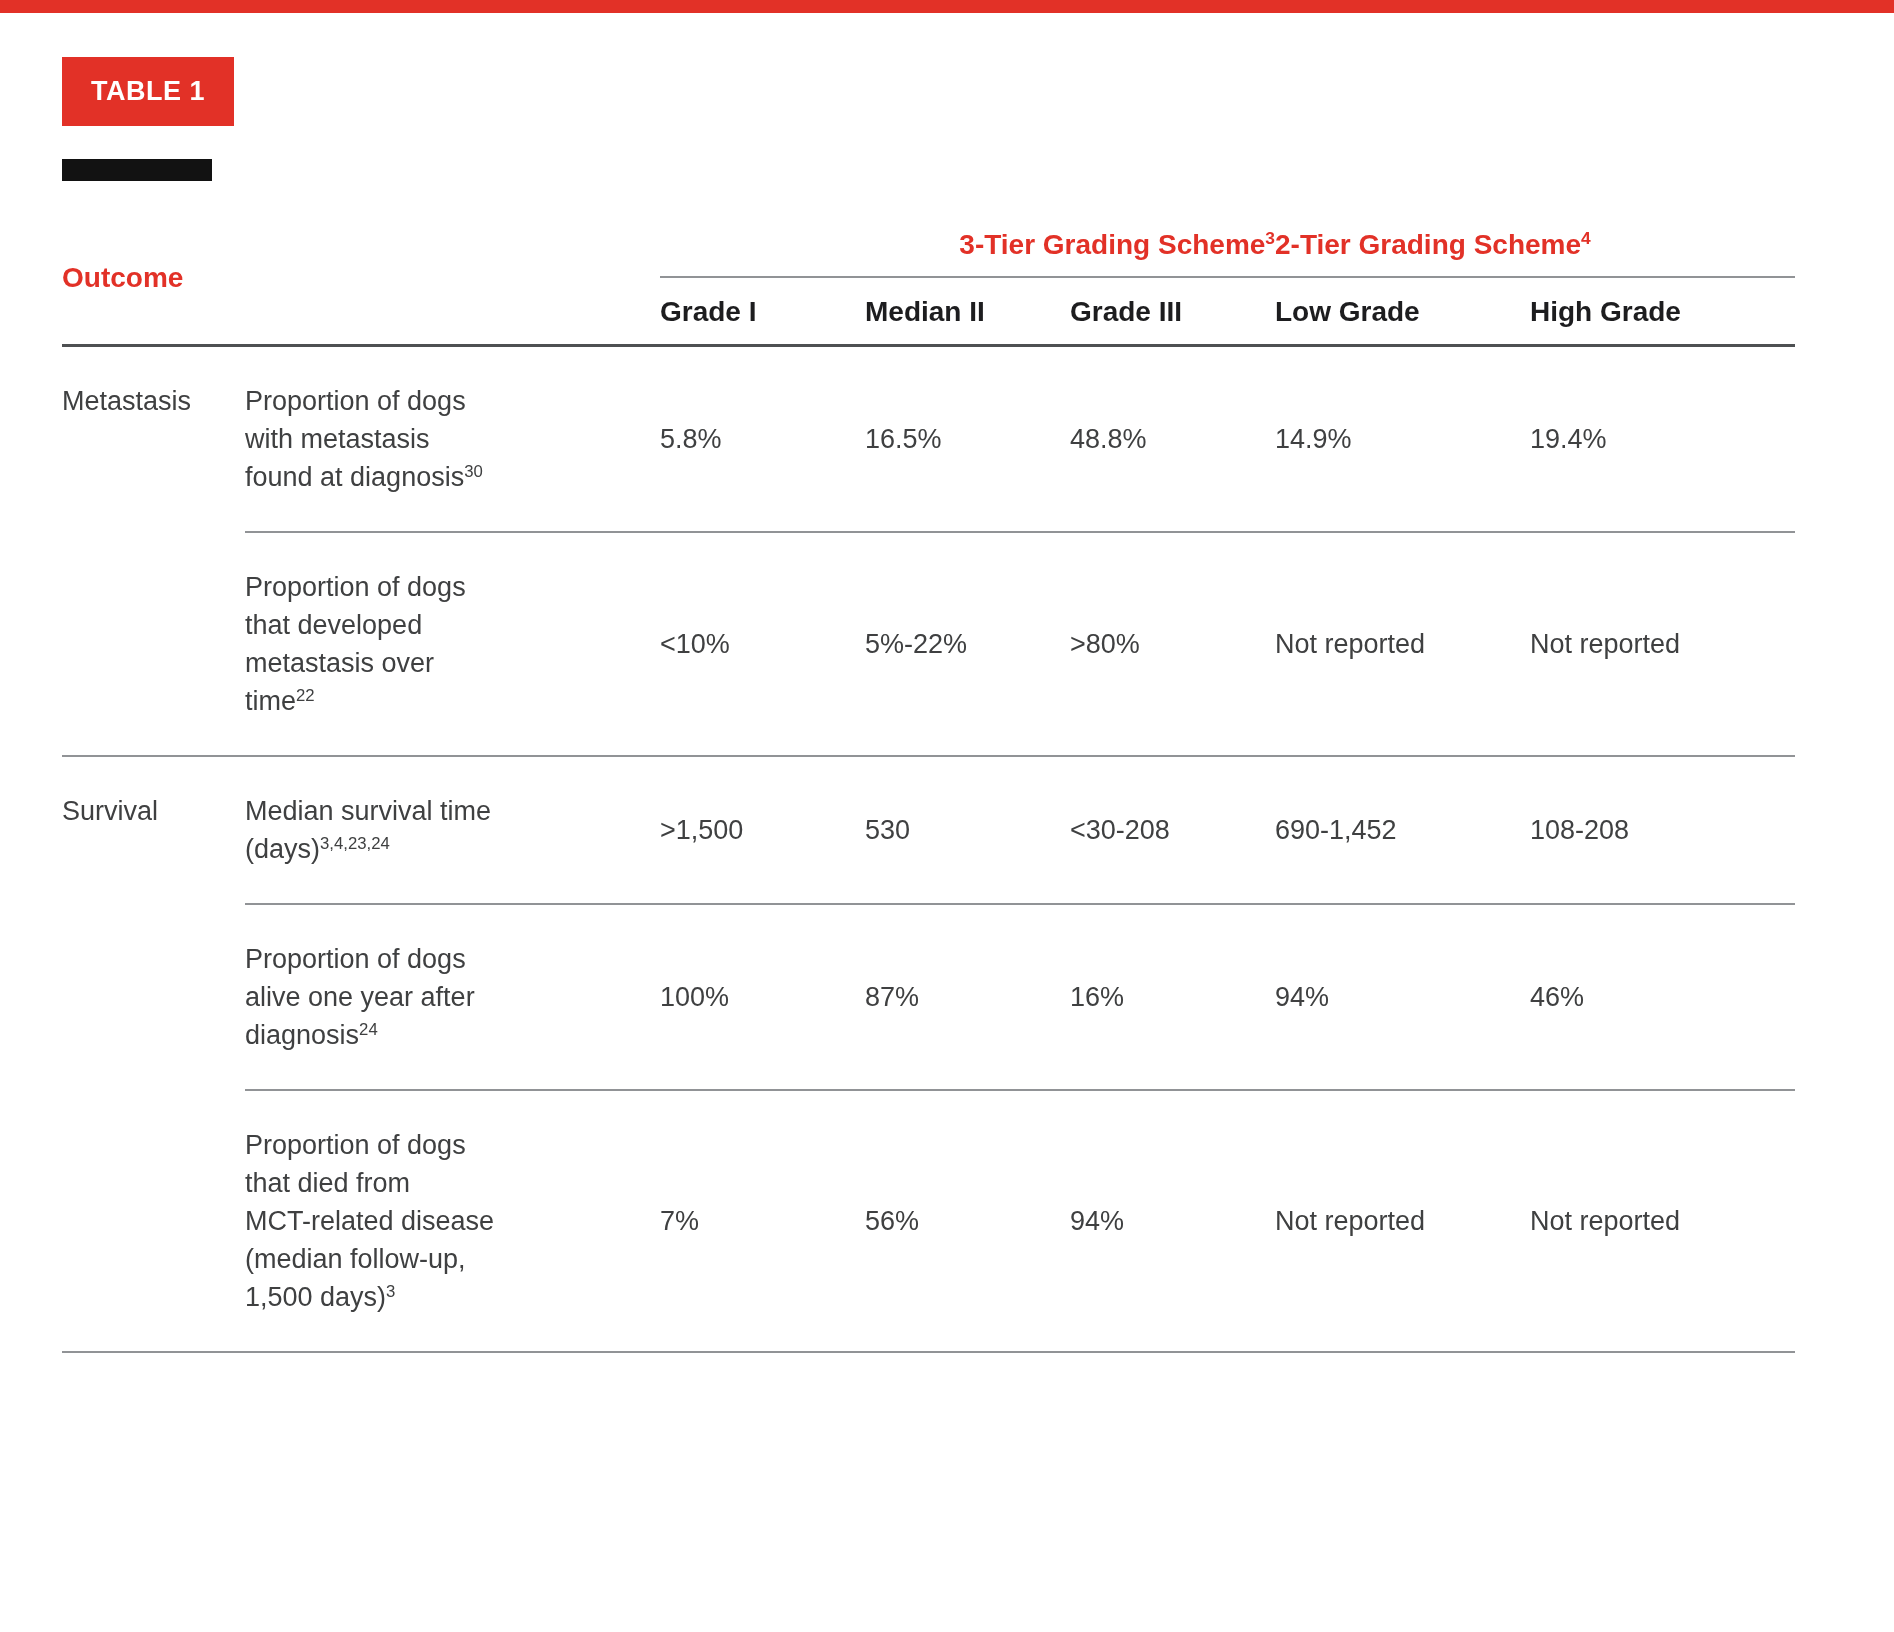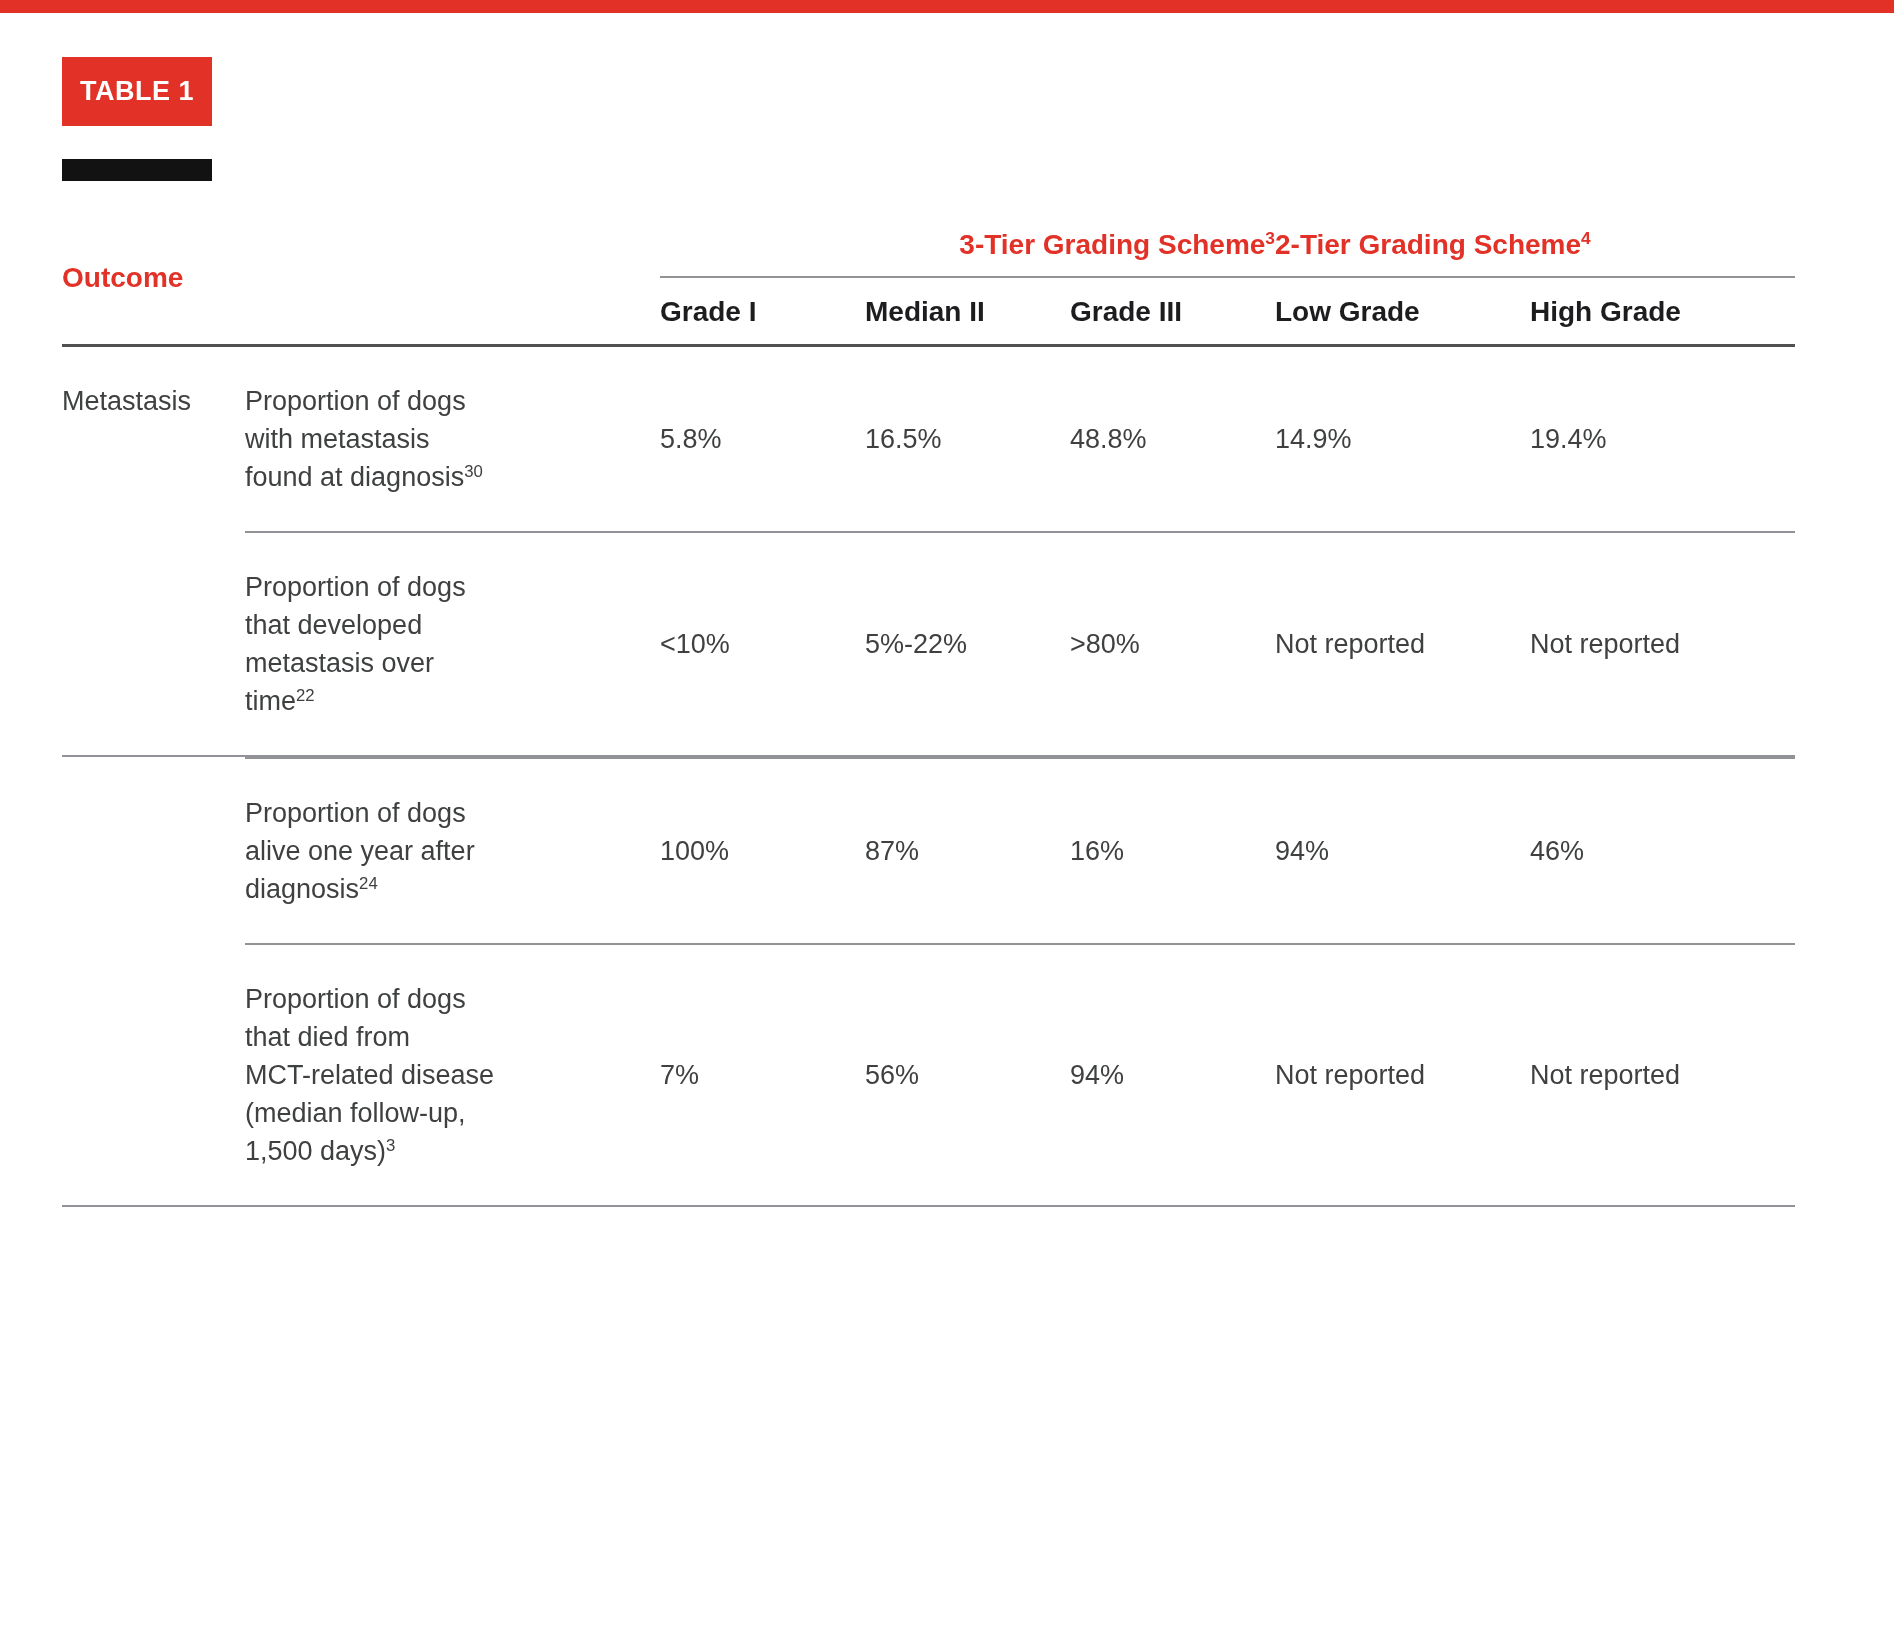--- a/index.html
+++ b/index.html
@@ -10,21 +10,21 @@
 
   .content { padding: 44px 99px 0 62px; }
 
   .table-badge {
     display: inline-block;
     background: #e23127;
     color: #ffffff;
     font-size: 27px;
     font-weight: 700;
     letter-spacing: 0.5px;
-    padding: 19px 18px;
+    padding: 19px 29px;
   }
 
   .page-title {
     margin-top: 36px;
     font-size: 42px;
     font-weight: 800;
     letter-spacing: -0.3px;
     color: #e23127;
   }
 
@@ -143,20 +143,30 @@
 metastasis over
 time</span><sup>22</sup></div>
       <div class="cell val">&lt;10%</div>
       <div class="cell val">5%-22%</div>
       <div class="cell val">&gt;80%</div>
       <div class="cell val">Not reported</div>
       <div class="cell val">Not reported</div>
     </div>
     <div class="sep"></div>
 
+    <div class="grid7 t-row">
+      <div class="cell group">Survival</div>
+      <div class="cell desc"><span class="desc-text">Median survival time
+(days)</span><sup>3,4,23,24</sup></div>
+      <div class="cell val">&gt;1,500</div>
+      <div class="cell val">530</div>
+      <div class="cell val">&lt;30-208</div>
+      <div class="cell val">690-1,452</div>
+      <div class="cell val">108-208</div>
+    </div>
     <div class="sep indent"></div>
 
     <div class="grid7 t-row">
       <div class="cell group"></div>
       <div class="cell desc"><span class="desc-text">Proportion of dogs
 alive one year after
 diagnosis</span><sup>24</sup></div>
       <div class="cell val">100%</div>
       <div class="cell val">87%</div>
       <div class="cell val">16%</div>

